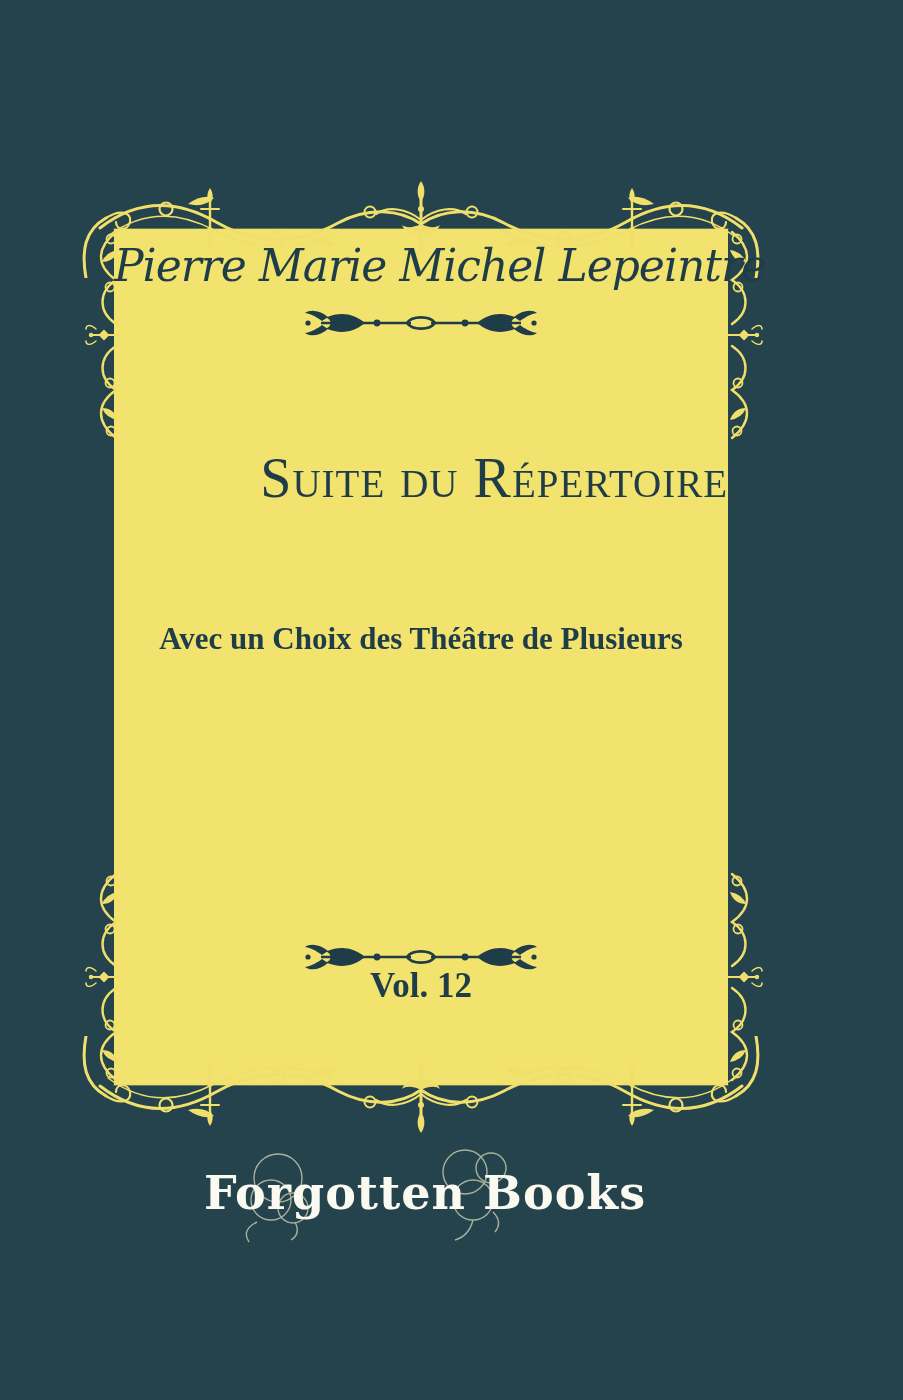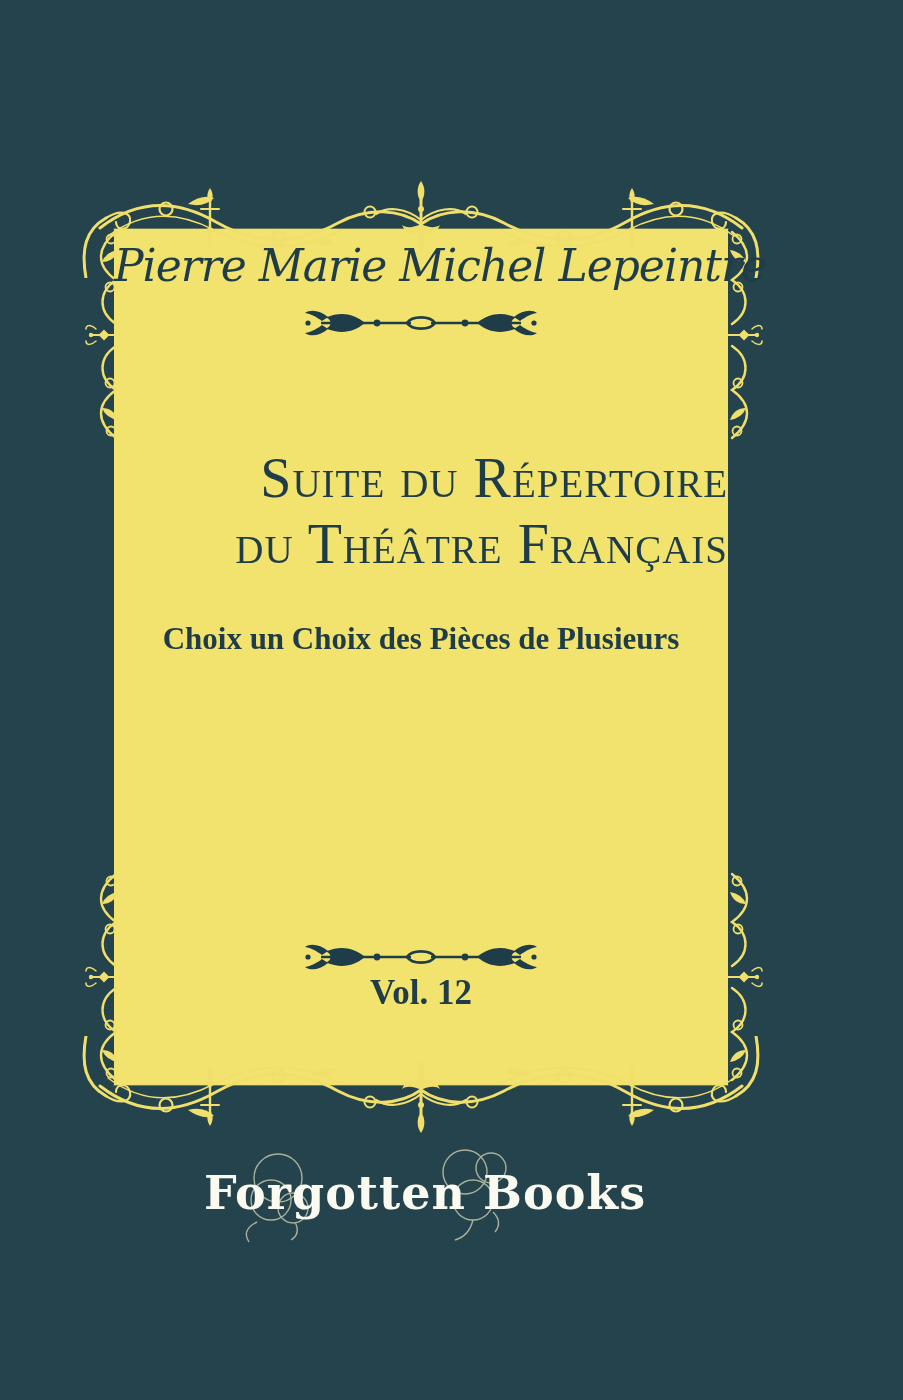--- a/index.html
+++ b/index.html
@@ -42,21 +42,21 @@
   .title{
     top:446px;
     font-size:56px;font-variant:small-caps;letter-spacing:1px;line-height:1.17;text-align:right;
   }
   .subtitle{
     top:620px;
     font-size:31px;font-weight:bold;line-height:1.25;
   }
   .volume{
     top:966px;
-    font-size:35px;font-weight:bold;margin-top:7px;
+    font-size:35px;font-weight:bold;
   }
   .logo{
     position:absolute;left:233px;top:1138px;width:376px;height:110px;
     display:flex;align-items:center;justify-content:center;
   }
   .logo-flourish{position:absolute;inset:0;color:var(--logo_flourish);}
   .logo-text{
     position:relative;
     font-family:"DejaVu Serif", serif;font-weight:bold;
     font-size:46px;letter-spacing:1px;color:var(--logo_text);
@@ -157,25 +157,24 @@
     <path d="M27,9 C19,2 9,1 4,5 C11,6 17,10 21,13 Z"></path>
     <path d="M27,21 C19,28 9,29 4,25 C11,24 17,20 21,17 Z"></path>
     <circle cx="7" cy="15" r="2.6"></circle>
   </g>
   <use href="#dvh" transform="translate(240,0) scale(-1,1)"></use>
   <path d="M106,15 C111,7.5 129,7.5 134,15 C129,22.5 111,22.5 106,15 Z" fill="none" stroke="currentColor" stroke-width="2.6"></path>
 </svg>
 
 <div class="textblock title">
   <div>Suite du Répertoire</div>
-  <div>du Théâtre Français</div>
 </div>
 
 <div class="textblock subtitle">
-  <div>Choix un Choix des Pièces de Plusieurs</div>
+  <div>Avec un Choix des Théâtre de Plusieurs</div>
 </div>
 
 <svg class="divider divider-volume" viewBox="0 0 240 30">
   <use href="#dvh"></use>
   <use href="#dvh" transform="translate(240,0) scale(-1,1)"></use>
   <path d="M106,15 C111,7.5 129,7.5 134,15 C129,22.5 111,22.5 106,15 Z" fill="none" stroke="currentColor" stroke-width="2.6"></path>
 </svg>
 
 <div class="textblock volume">Vol. 12</div>
 

